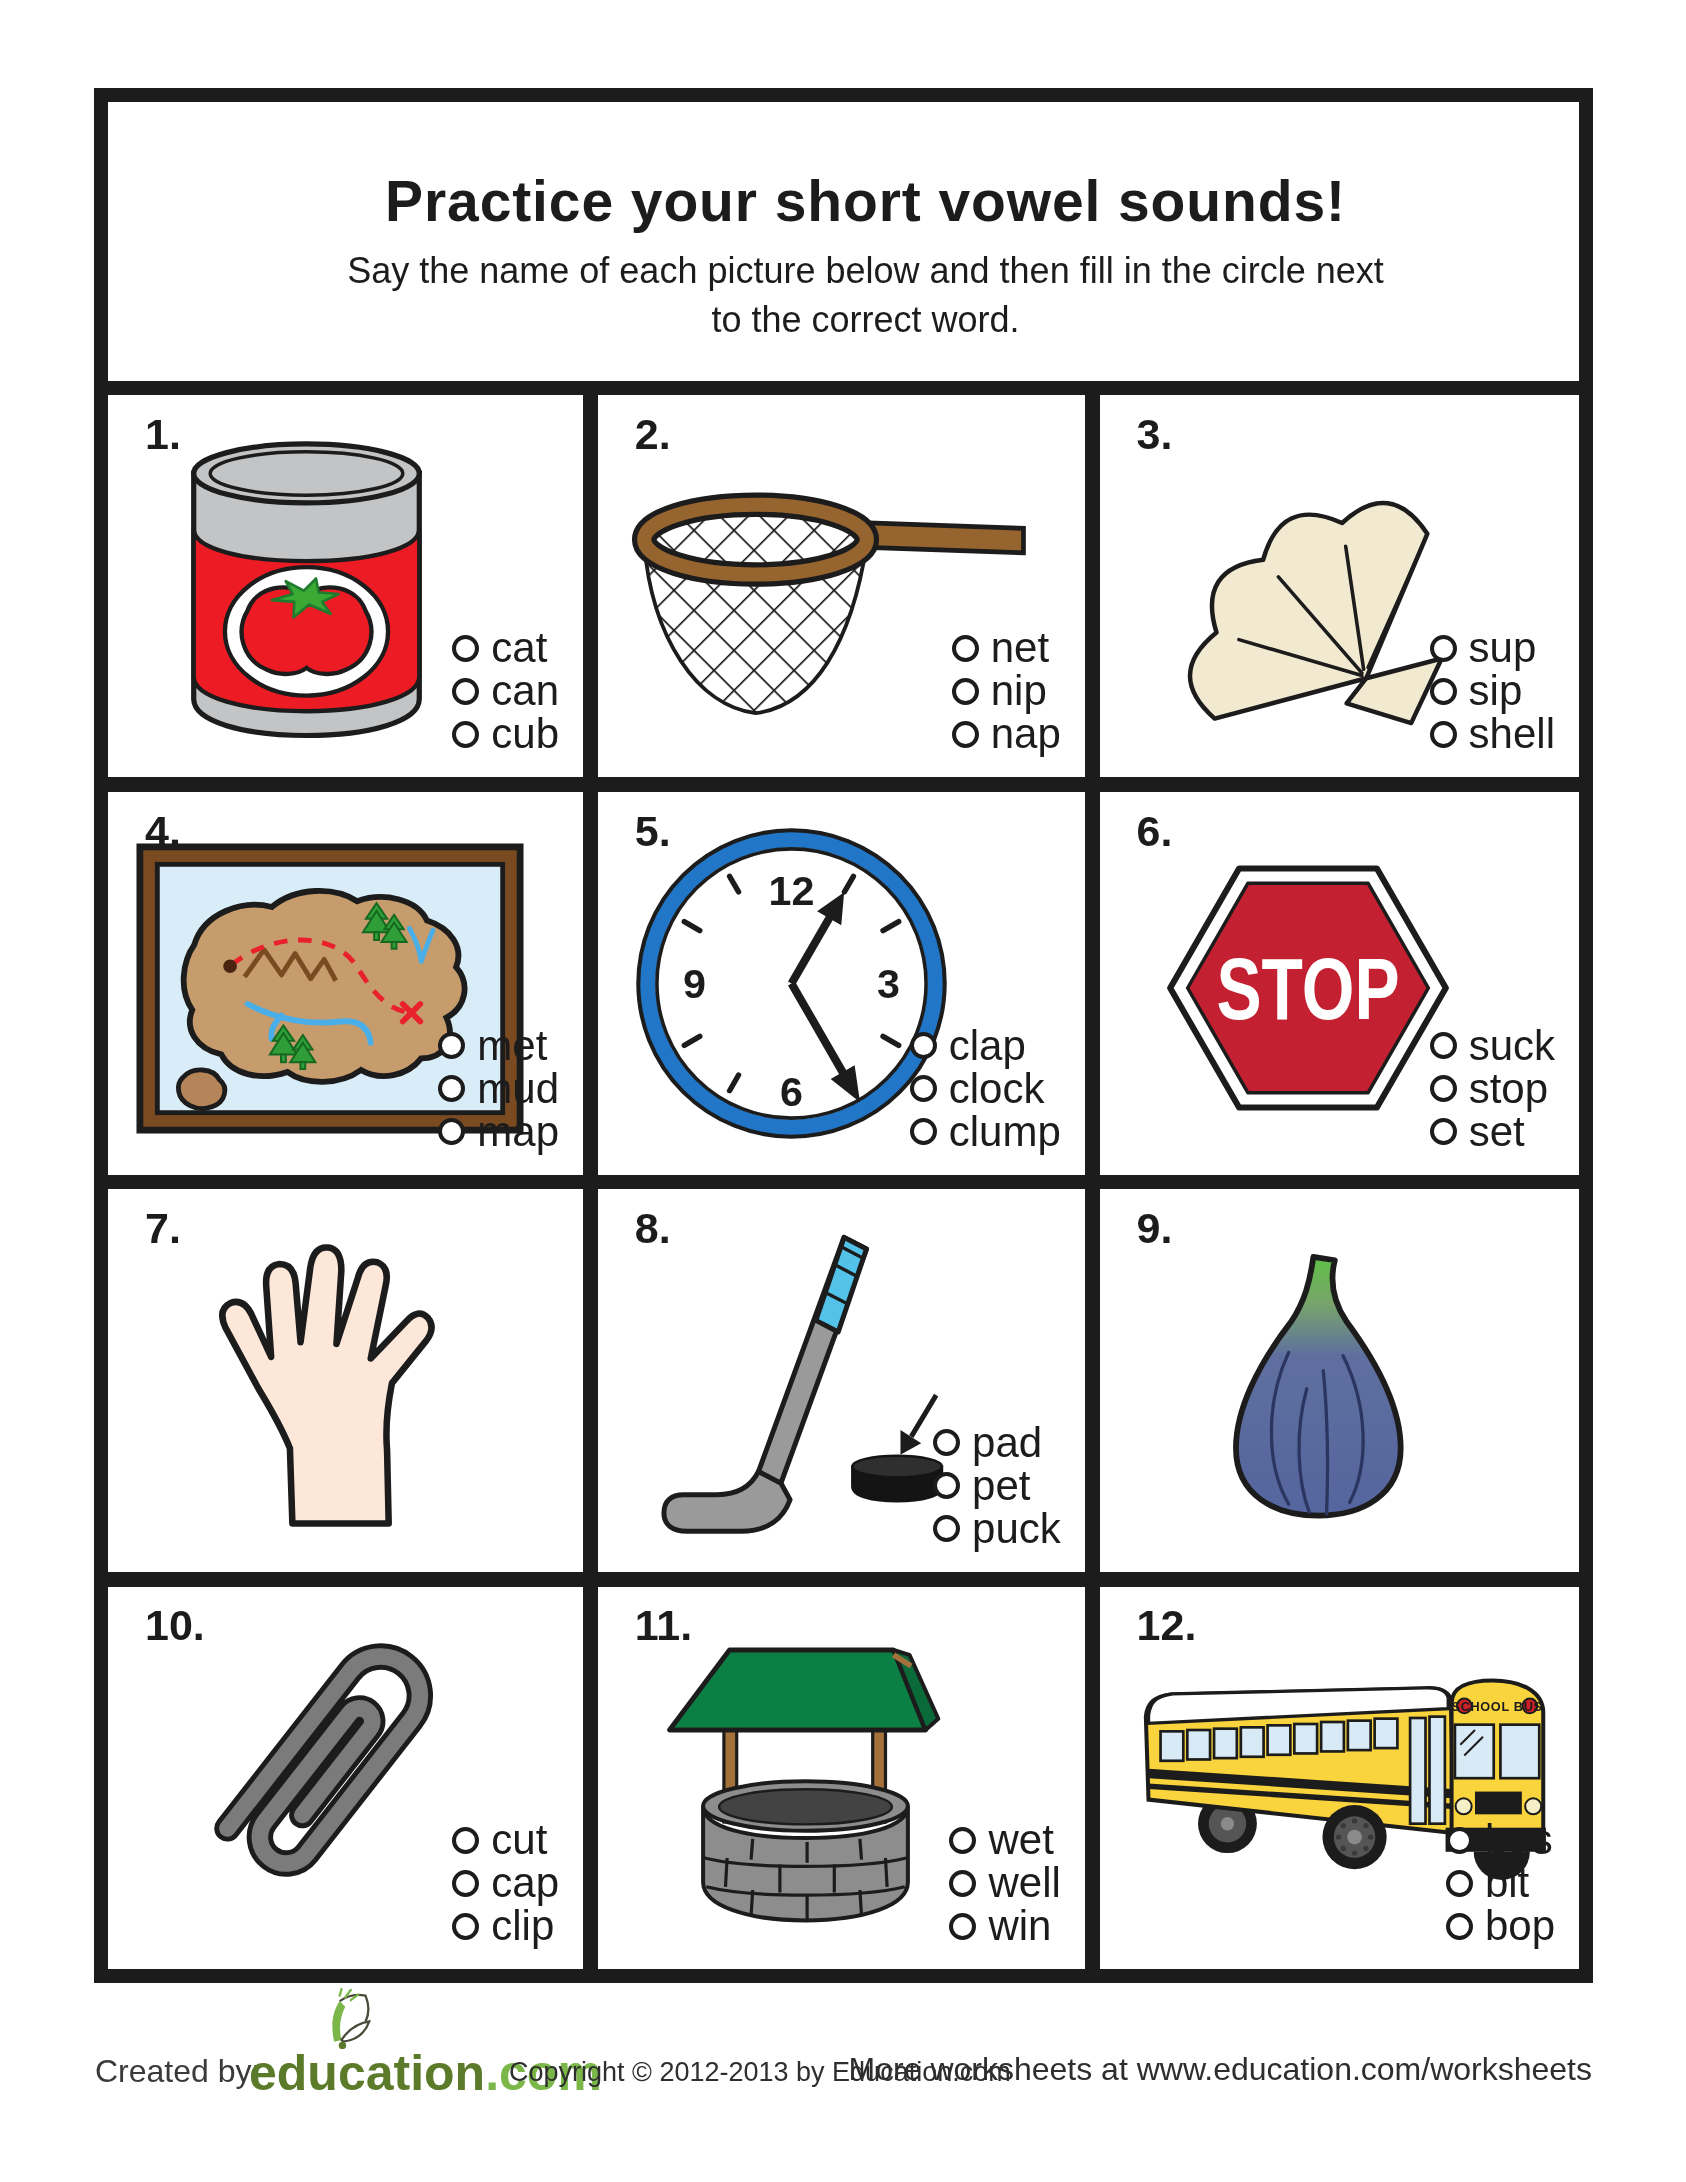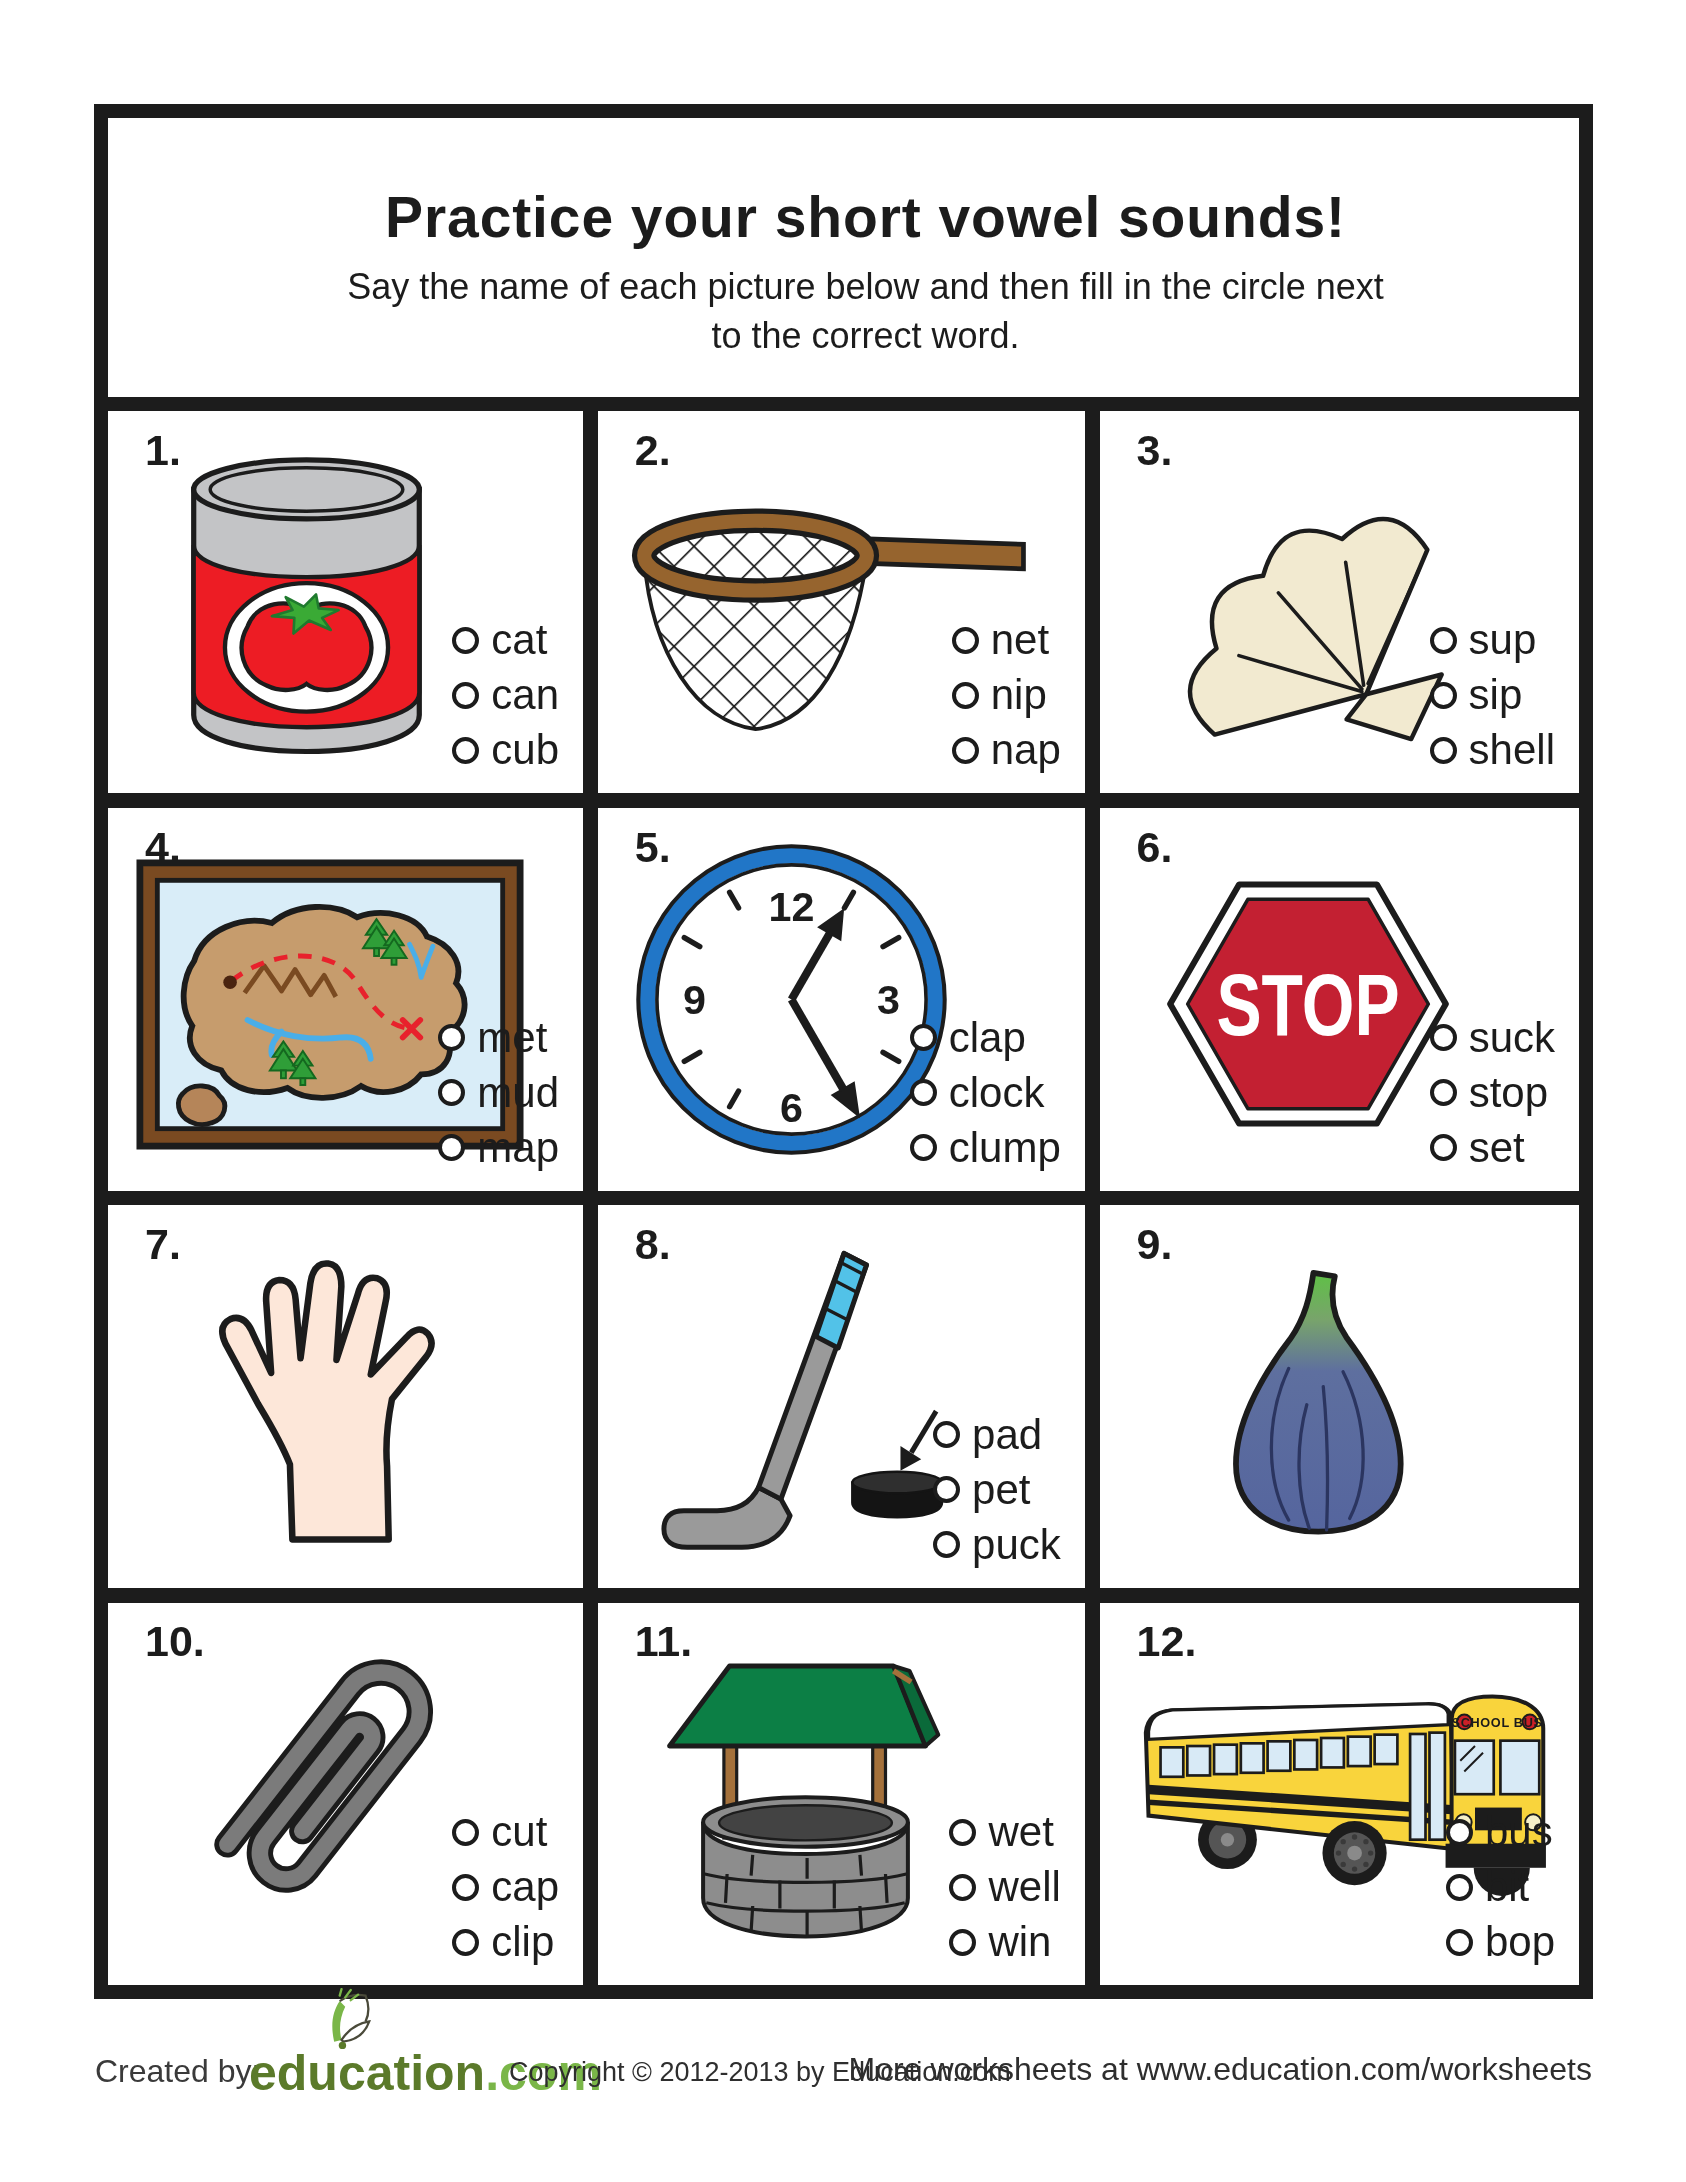--- a/index.html
+++ b/index.html
@@ -1,21 +1,21 @@
 <!DOCTYPE html>
 <html style="font-size:14.8px"><head>
 <meta charset="utf-8">
 <style>
   html,body{margin:0;padding:0;}
   body{
     width:1686px;height:2183px;position:relative;background:#ffffff;
     font-family:"Liberation Sans", sans-serif;color:#1c1c1c;overflow:hidden;
   }
   .sheet{
-    position:absolute;left:94px;top:104px;width:1499px;height:1895px;
+    position:absolute;left:94px;top:88px;width:1499px;height:1895px;
     border:14.8px solid #1c1c1c;box-sizing:border-box;background:#fff;padding-left:44px;
   }
   .header{position:relative;width:100%;height:279px;}
   .title{
     text-align:center;font-size:57px;font-weight:700;letter-spacing:0.9px;
     margin:0;padding-top:66px;
   }
   .subtitle{
     text-align:center;font-size:36px;font-weight:400;line-height:1.35;
     margin:13px auto 0 auto;max-width:1255px;white-space:pre-line;
@@ -23,21 +23,21 @@
   .grid{
     position:absolute;left:0;top:279px;right:0;bottom:0;
     display:grid;grid-template-columns:475px 487px 1fr;grid-template-rows:repeat(4,1fr);
     gap:14.8px;background:#1c1c1c;border-top:14px solid #1c1c1c;
   }
   .cell{position:relative;background:#ffffff;overflow:hidden;}
   .cellnum{position:absolute;left:37px;top:14.8px;font-size:43px;font-weight:600;}
   .drawing{position:absolute;}
   .options{
     position:absolute;right:24px;bottom:22px;display:flex;flex-direction:column;
-    gap:13px;align-items:flex-start;
+    gap:1px;align-items:flex-start;
   }
   .option{display:flex;align-items:center;gap:12px;cursor:pointer;}
   .radio{
     width:27px;height:27px;border:4.2px solid #1c1c1c;border-radius:50%;
     background:#fff;flex:0 0 auto;box-sizing:border-box;
   }
   .optlabel{font-size:42px;font-weight:500;line-height:1;}
   
   .d1{left:51px;top:28px;}  .d2{left:16.6px;top:54px;}  .d3{left:42px;top:32px;}
   .d4{left:28px;top:51px;}  .d5{left:32px;top:29.5px;}  .d6{left:51px;top:39px;}

